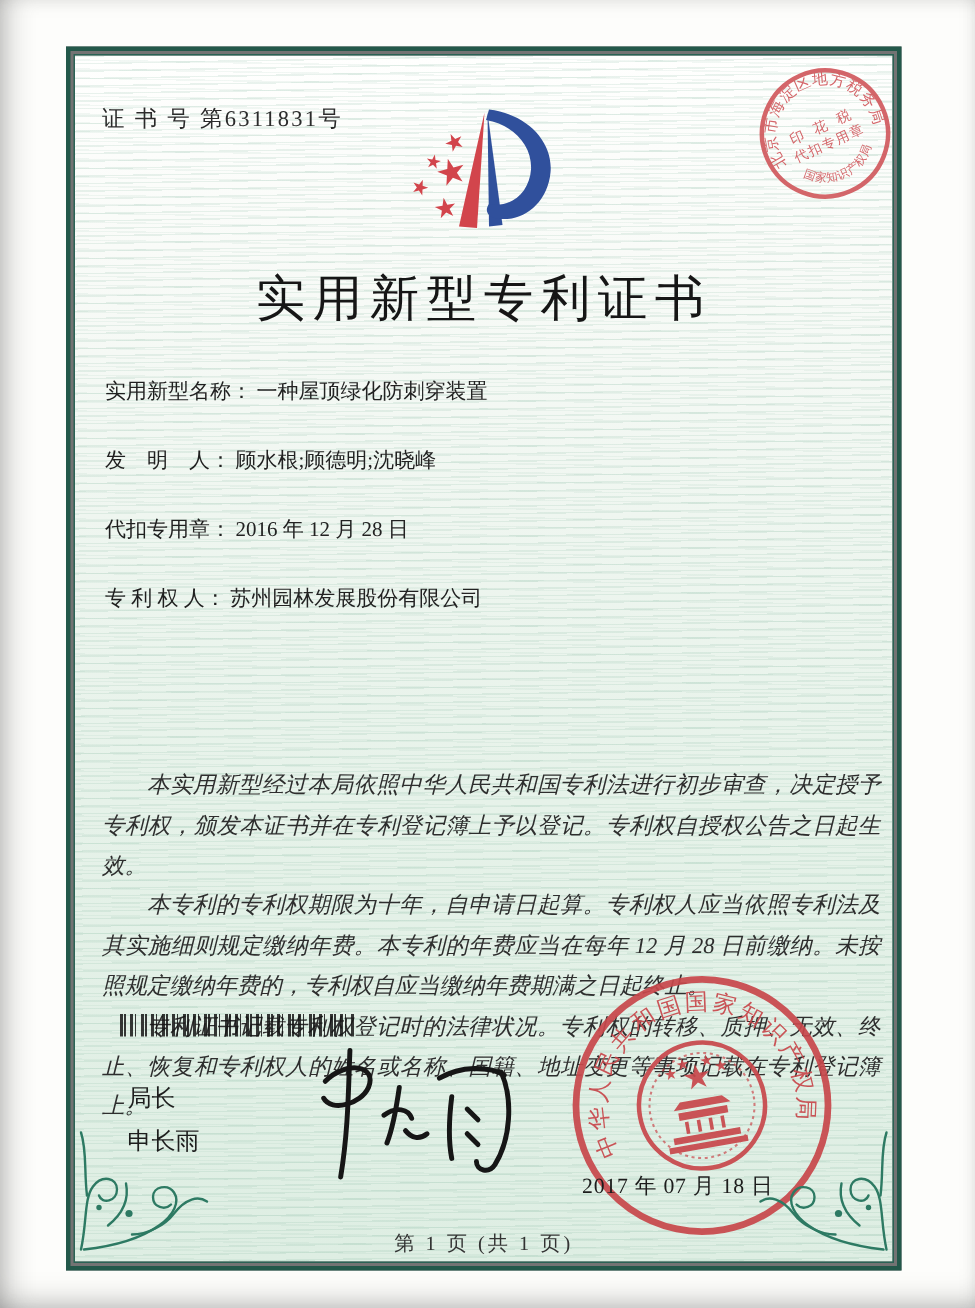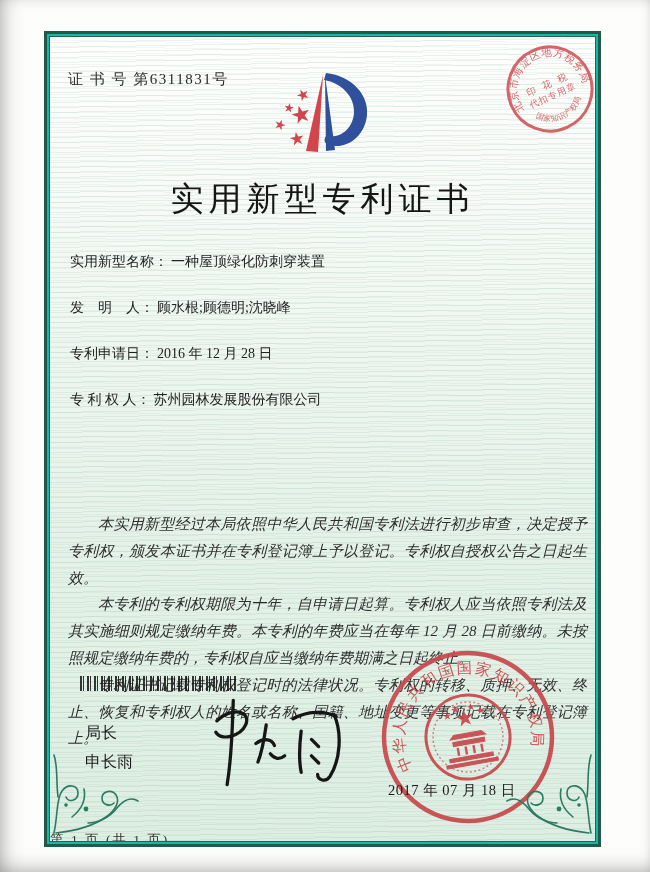--- a/index.html
+++ b/index.html
@@ -11,21 +11,21 @@
   .photo-shade{
     position:absolute;inset:0;pointer-events:none;z-index:40;
     box-shadow:
       inset 16px 0 20px -14px rgba(80,80,80,.45),
       inset -8px 0 12px -10px rgba(120,120,120,.28),
       inset 0 -16px 20px -14px rgba(80,80,80,.40),
       inset 0 10px 12px -10px rgba(150,150,150,.22);
   }
   .cert{
     position:absolute;left:44px;top:31px;width:557px;height:816px;
-    box-sizing:border-box;border:3px solid #23584a;padding:2px;background:#14b8a6;
+    box-sizing:border-box;border:3px solid #23584a;padding:2px;background:#737373;
   }
   .cert-inner{
     position:relative;width:100%;height:100%;box-sizing:border-box;
     border:1px solid #2a6355;overflow:hidden;
     background:linear-gradient(180deg,#fffffe 0%,#f9fbf8 16%,#eff6f0 38%,#e6f2e9 62%,#deeee3 100%);
   }
   .cert-inner::before{
     content:"";position:absolute;inset:0;z-index:0;
     background:
       repeating-linear-gradient(179deg, rgba(125,180,155,.17) 0 1px, rgba(255,255,255,0) 1px 5px),
@@ -50,21 +50,21 @@
       #151515 7px 9px, transparent 9px 10px,
       #151515 10px 11px, transparent 11px 14px);
   }
   .officer{left:35px;top:681px;font-family:"Liberation Sans","DejaVu Sans",sans-serif;
            font-size:16px;line-height:29px;color:#1d1d1d;font-weight:500;}
   .signature{left:152px;top:653px;width:150px;height:108px;}
   .main-seal{left:330px;top:612px;width:176px;height:176px;opacity:.92;}
   .seal-date{left:338px;top:744px;width:150px;font-size:14.5px;letter-spacing:.5px;
              color:#1c1c1c;white-space:nowrap;}
   .tax-seal{left:454px;top:6px;width:92px;height:92px;opacity:.88;}
-  .footer{left:0;top:783px;width:100%;text-align:left;font-size:13.5px;letter-spacing:2px;color:#333;margin-top:11px;}
+  .footer{left:0;top:783px;width:100%;text-align:center;font-size:13.5px;letter-spacing:2px;color:#333;}
   .orn{bottom:6px;width:88px;height:96px;}
   .orn-left{left:2px;}
   .orn-right{right:2px;transform:scaleX(-1);}
   svg text, svg textPath{font-family:"Liberation Serif","DejaVu Serif",serif;}
 </style>
 </head>
 <body>
 
 <div class="photo-shade"></div>
 
@@ -98,21 +98,21 @@
     <div class="layer title">实用新型专利证书</div>
 
     <div class="layer fields">
       <div class="field-row">
         <span class="field-label">实用新型名称：</span><span class="field-value">一种屋顶绿化防刺穿装置</span>
       </div>
       <div class="field-row">
         <span class="field-label">发　明　人：</span><span class="field-value">顾水根;顾德明;沈晓峰</span>
       </div>
       <div class="field-row">
-        <span class="field-label">专利申请日：</span><span class="field-value">2016 年 12 月 28 日</span>
+        <span class="field-label">代扣专用章：</span><span class="field-value">2016 年 12 月 28 日</span>
       </div>
       <div class="field-row">
         <span class="field-label">专 利 权 人：</span><span class="field-value">苏州园林发展股份有限公司</span>
       </div>
     </div>
 
     <div class="layer paras">
       <p>本实用新型经过本局依照中华人民共和国专利法进行初步审查，决定授予专利权，颁发本证书并在专利登记簿上予以登记。专利权自授权公告之日起生效。</p>
       <p>本专利的专利权期限为十年，自申请日起算。专利权人应当依照专利法及其实施细则规定缴纳年费。本专利的年费应当在每年 12 月 28 日前缴纳。未按照规定缴纳年费的，专利权自应当缴纳年费期满之日起终止。</p>
       <p>专利证书记载专利权登记时的法律状况。专利权的转移、质押、无效、终止、恢复和专利权人的姓名或名称、国籍、地址变更等事项记载在专利登记簿上。</p>

